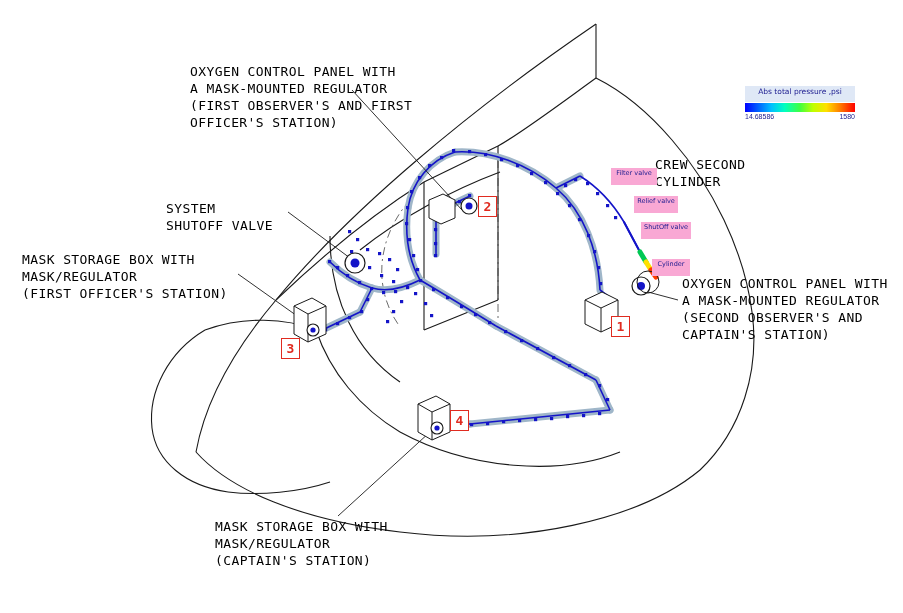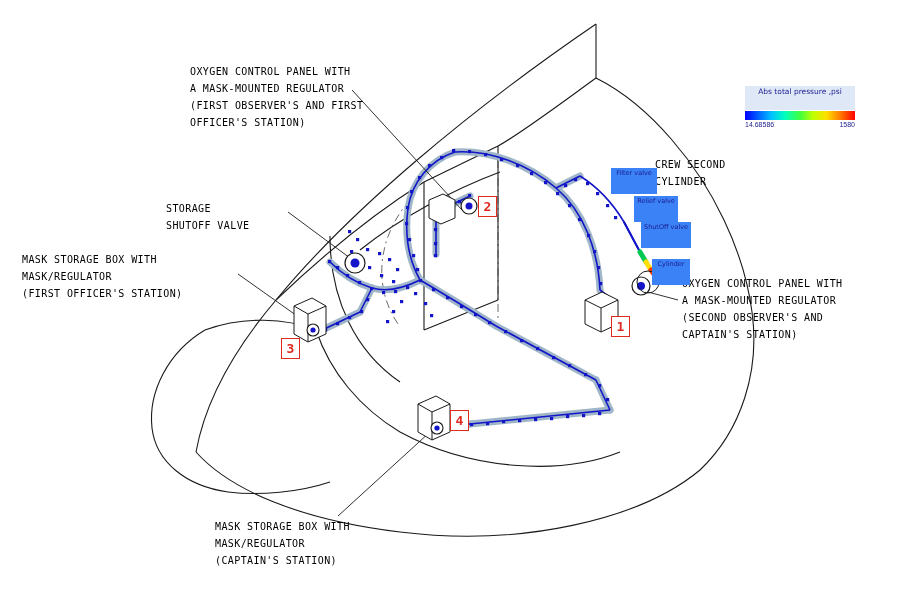--- a/index.html
+++ b/index.html
@@ -11,67 +11,67 @@
     position: relative;
     width: 903px;
     height: 613px;
     background: #ffffff;
     overflow: hidden;
     font-family: "DejaVu Sans Mono", monospace;
   }
   .label {
     position: absolute;
     font-family: "DejaVu Sans Mono", monospace;
-    font-size: 10px;
+    font-size: 13px;
     line-height: 17px;
     color: #000000;
     letter-spacing: 0.4px;
     white-space: pre;
   }
   .callout-box {
     position: absolute;
     border: 1.6px solid #e02b20;
     color: #e02b20;
     font-family: "DejaVu Sans Mono", monospace;
     font-size: 13px;
     font-weight: bold;
     width: 17px;
     height: 19px;
     line-height: 19px;
     text-align: center;
     background: #ffffff;
   }
   .tag {
     position: absolute;
-    background: #3b82f6;
+    background: #f9a8d4;
     color: #1b1b8f;
     font-family: "DejaVu Sans", sans-serif;
     font-size: 6.5px;
     line-height: 11px;
-    height: 26px;
+    height: 17px;
     padding: 0 3px;
     white-space: nowrap;
     text-align: center;
   }
   
   #colorbar {
     position: absolute;
     left: 745px;
     top: 86px;
     width: 110px;
     height: 36px;
   }
   #colorbar .cb-title {
     font-family: "DejaVu Sans", sans-serif;
     font-size: 7.5px;
     color: #1b1b8f;
     text-align: center;
     background: #dfe8f6;
     line-height: 11px;
-    height: 24px;
+    height: 16px;
   }
   #colorbar .cb-ramp {
     height: 9px;
     margin-top: 1px;
     background: linear-gradient(to right,
       #0000ff 0%, #0060ff 12%, #00c0ff 24%, #00ffc0 36%,
       #40ff40 50%, #c0ff00 62%, #ffe000 74%, #ff8000 86%, #ff0000 100%);
   }
   #colorbar .cb-scale {
     display: flex;
@@ -322,21 +322,21 @@
   </div>
 
   <div class="label" style="left:190px; top:63px;">OXYGEN CONTROL PANEL WITH
 A MASK-MOUNTED REGULATOR
 (FIRST OBSERVER'S AND FIRST
 OFFICER'S STATION)</div>
 
   <div class="label" style="left:655px; top:156px;">CREW SECOND
 CYLINDER</div>
 
-  <div class="label" style="left:166px; top:200px;">STORAGE
+  <div class="label" style="left:166px; top:200px;">SYSTEM
 SHUTOFF VALVE</div>
 
   <div class="label" style="left:22px; top:251px;">MASK STORAGE BOX WITH
 MASK/REGULATOR
 (FIRST OFFICER'S STATION)</div>
 
   <div class="label" style="left:682px; top:275px;">OXYGEN CONTROL PANEL WITH
 A MASK-MOUNTED REGULATOR
 (SECOND OBSERVER'S AND
 CAPTAIN'S STATION)</div>

